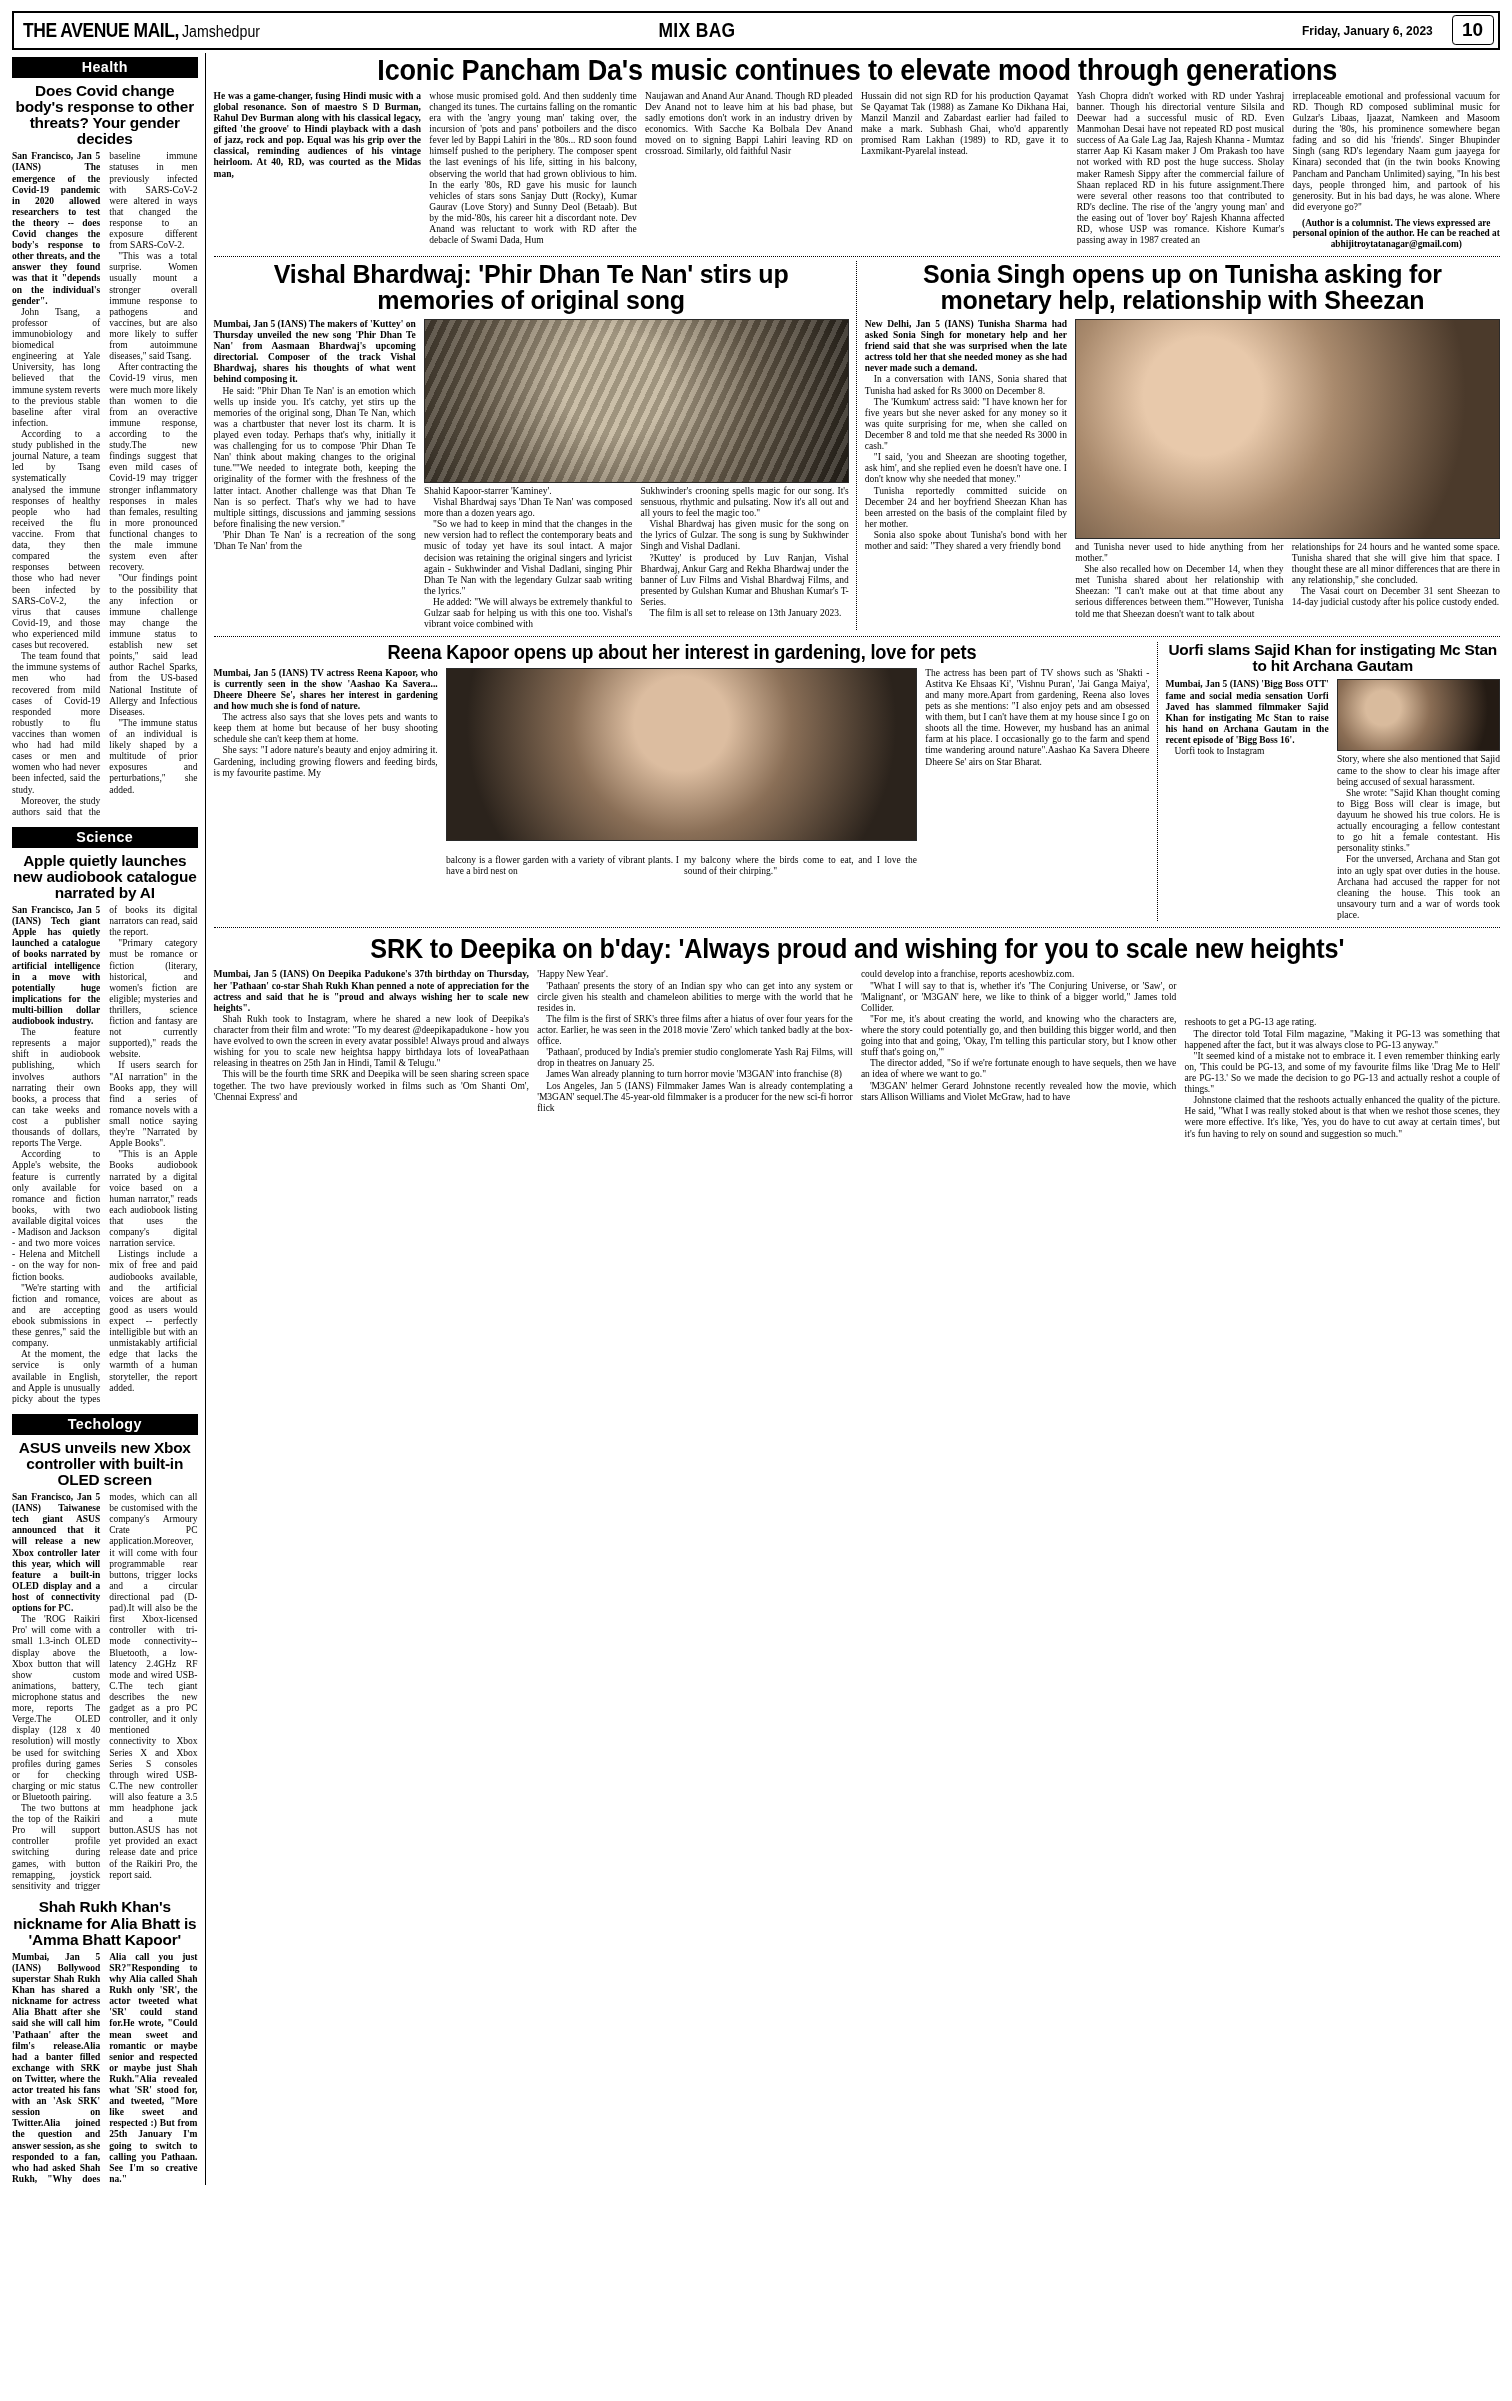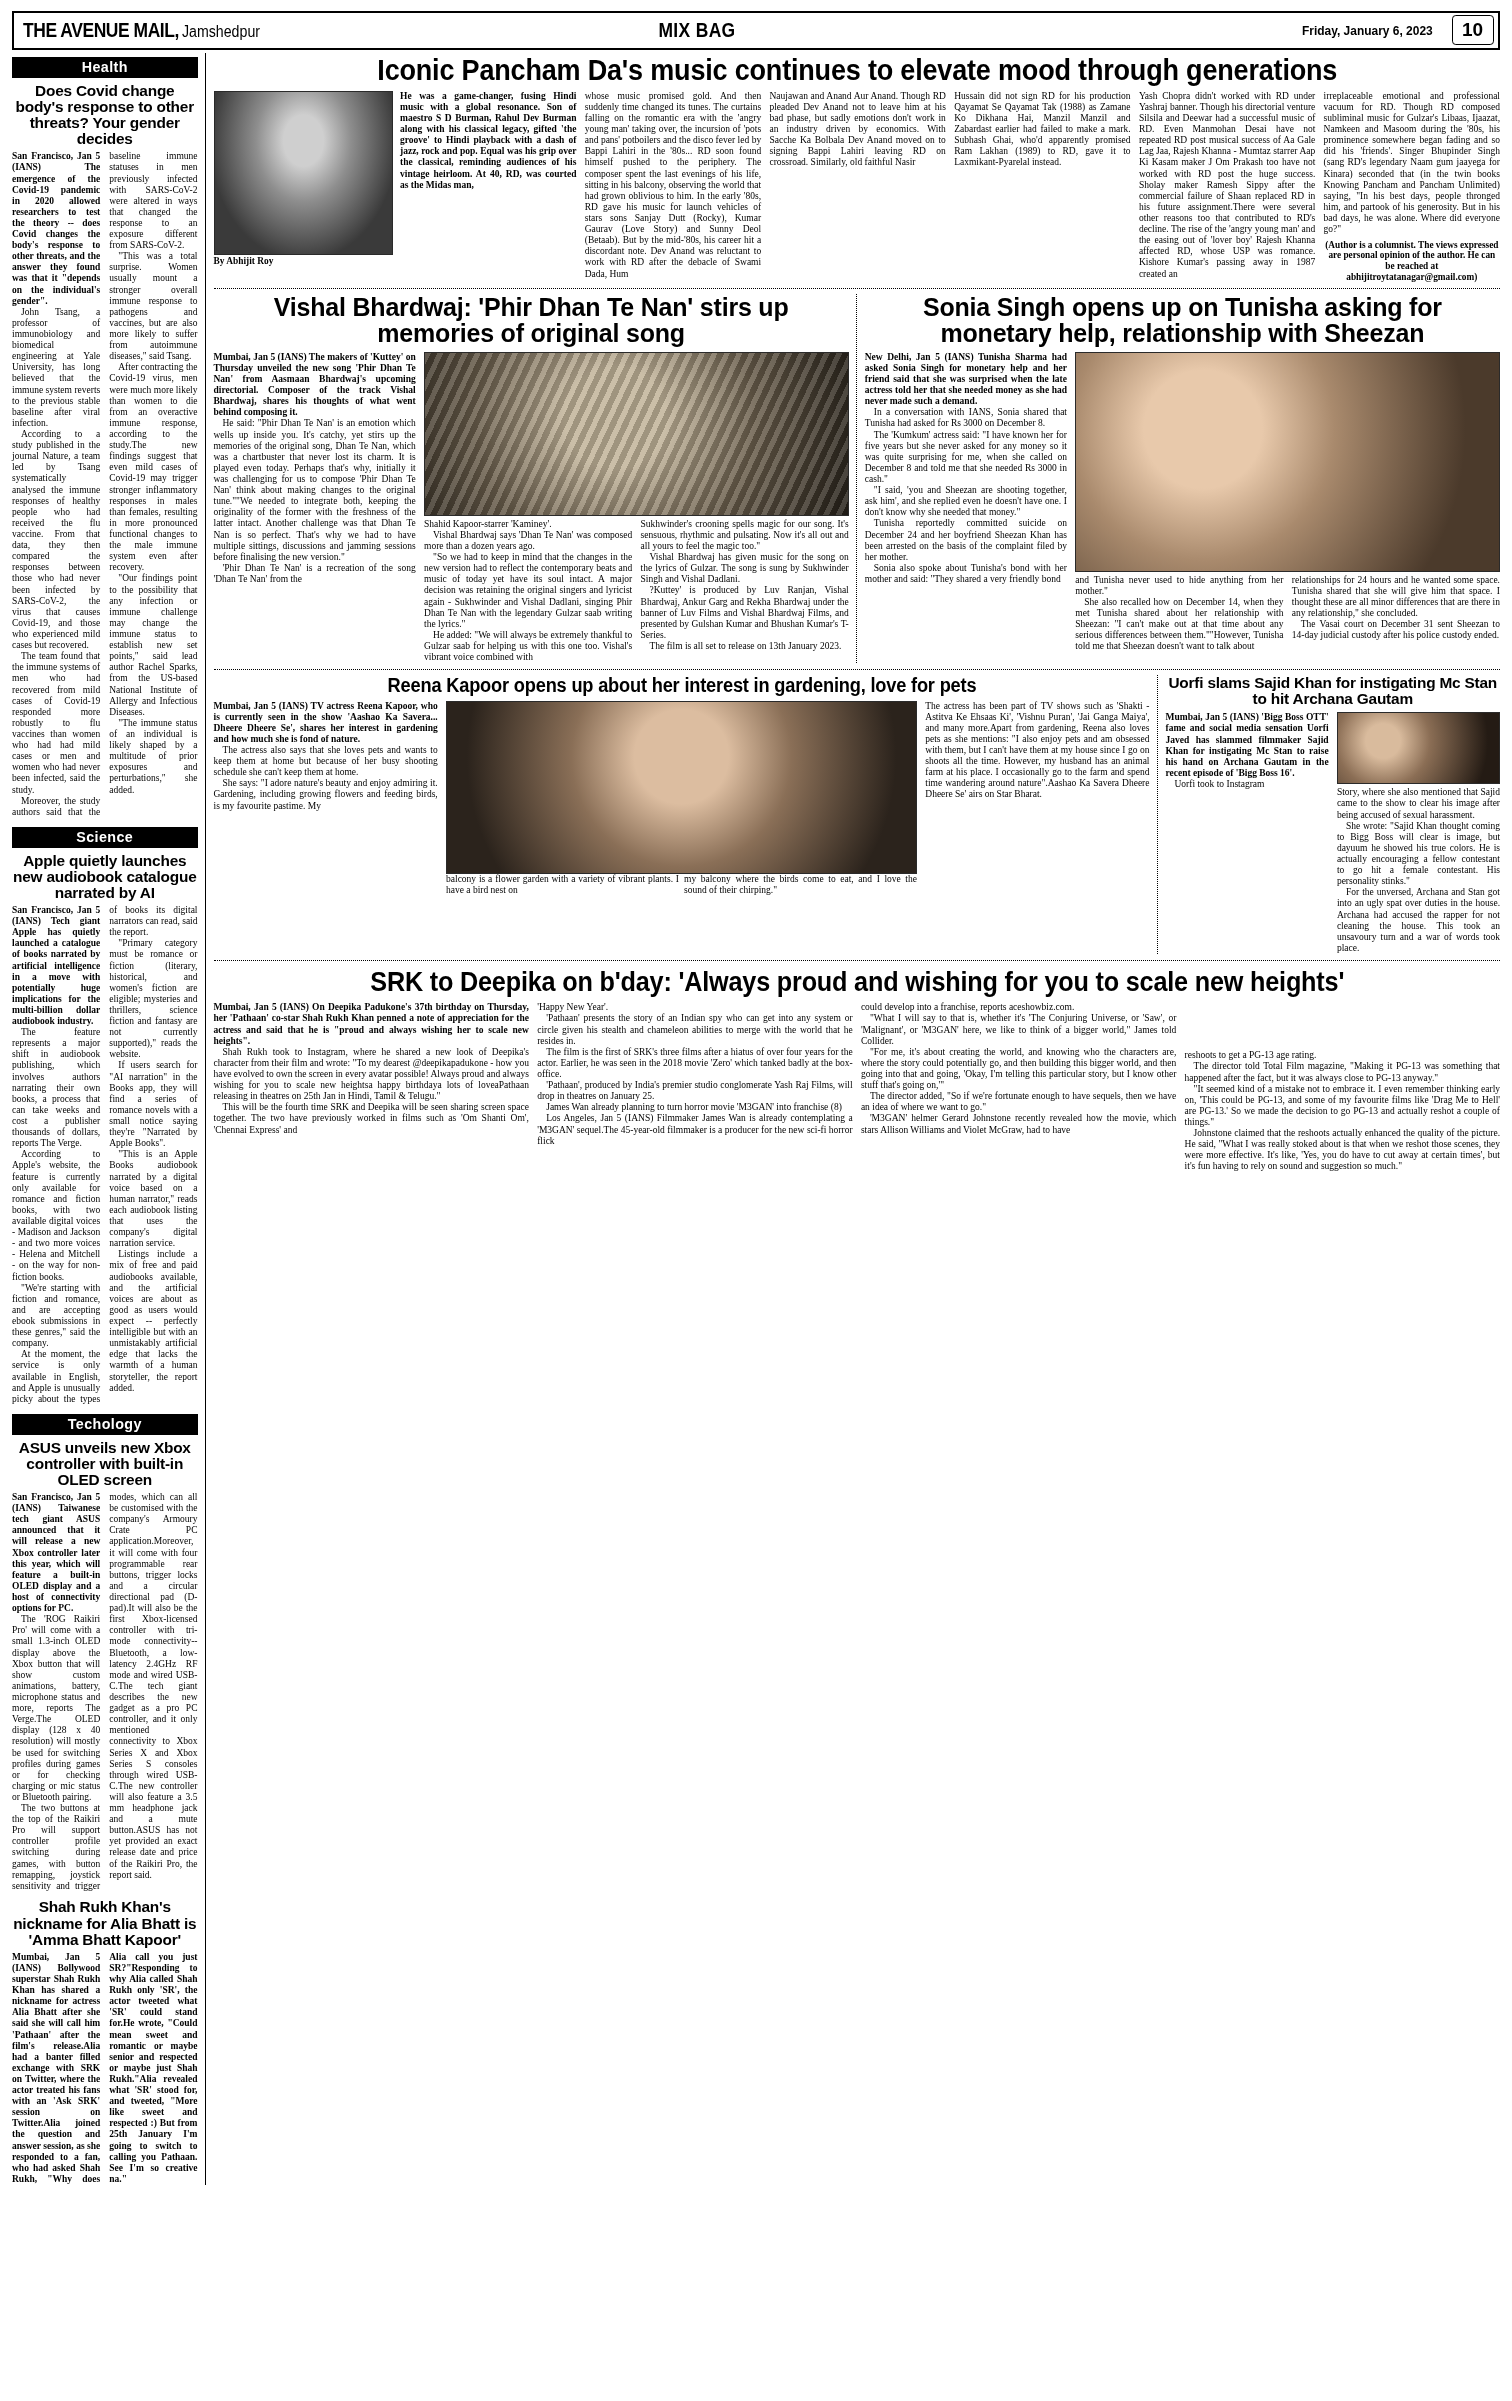--- a/index.html
+++ b/index.html
@@ -279,24 +279,20 @@
         <p class="lead">Mumbai, Jan 5 (IANS) Bollywood superstar Shah Rukh Khan has shared a nickname for actress Alia Bhatt after she said she will call him 'Pathaan' after the film's release.Alia had a banter filled exchange with SRK on Twitter, where the actor treated his fans with an 'Ask SRK' session on Twitter.Alia joined the question and answer session, as she responded to a fan, who had asked Shah Rukh, "Why does Alia call you just SR?"Responding to why Alia called Shah Rukh only 'SR', the actor tweeted what 'SR' could stand for.He wrote, "Could mean sweet and romantic or maybe senior and respected or maybe just Shah Rukh."Alia revealed what 'SR' stood for, and tweeted, "More like sweet and respected :) But from 25th January I'm going to switch to calling you Pathaan. See I'm so creative na."</p>
       </div>
 
     </div>
 
     <div class="right-zone">
 
       <div class="hl hl-xl" style="margin:1.5px 0 5.3px 0;">Iconic Pancham Da's music continues to elevate mood through generations</div>
 
       <div class="lead-story">
-        <div class="lead-photo">
-          <div class="photo p-rd" style="height:164px;"></div>
-          <div class="photo-cap">By Abhijit Roy</div>
-        </div>
         <div class="lead-text">
           <div style="display:flex; gap:8.3px;">
             <div style="flex:1 1 0;" class="body-txt">
               <p class="lead">He was a game-changer, fusing Hindi music with a global resonance. Son of maestro S D Burman, Rahul Dev Burman along with his classical legacy, gifted 'the groove' to Hindi playback with a dash of jazz, rock and pop. Equal was his grip over the classical, reminding audiences of his vintage heirloom. At 40, RD, was courted as the Midas man,</p>
             </div>
             <div style="flex:1 1 0;" class="body-txt">
               <p>whose music promised gold. And then suddenly time changed its tunes. The curtains falling on the romantic era with the 'angry young man' taking over, the incursion of 'pots and pans' potboilers and the disco fever led by Bappi Lahiri in the '80s... RD soon found himself pushed to the periphery. The composer spent the last evenings of his life, sitting in his balcony, observing the world that had grown oblivious to him. In the early '80s, RD gave his music for launch vehicles of stars sons Sanjay Dutt (Rocky), Kumar Gaurav (Love Story) and Sunny Deol (Betaab). But by the mid-'80s, his career hit a discordant note. Dev Anand was reluctant to work with RD after the debacle of Swami Dada, Hum</p>
             </div>
             <div style="flex:1 1 0;" class="body-txt">
               <p>Naujawan and Anand Aur Anand. Though RD pleaded Dev Anand not to leave him at his bad phase, but sadly emotions don't work in an industry driven by economics. With Sacche Ka Bolbala Dev Anand moved on to signing Bappi Lahiri leaving RD on crossroad. Similarly, old faithful Nasir</p>
@@ -383,21 +379,21 @@
         <div class="bs-main">
           <div class="hl hl-m" style="margin-bottom:5.3px;">Reena Kapoor opens up about her interest in gardening, love for pets</div>
           <div style="display:flex; gap:8.3px;">
             <div style="flex:1 1 0;" class="body-txt">
               <p class="lead">Mumbai, Jan 5 (IANS) TV actress Reena Kapoor, who is currently seen in the show 'Aashao Ka Savera... Dheere Dheere Se', shares her interest in gardening and how much she is fond of nature.</p>
               <p>The actress also says that she loves pets and wants to keep them at home but because of her busy shooting schedule she can't keep them at home.</p>
               <p>She says: "I adore nature's beauty and enjoy admiring it. Gardening, including growing flowers and feeding birds, is my favourite pastime. My</p>
             </div>
             <div style="flex:2.1 1 0;">
               <div class="photo p-portrait" style="height:173px;"></div>
-              <div style="display:flex; gap:5px; padding-top:0;">
+              <div style="display:flex; gap:5px; padding-top:14px;">
                 <div style="flex:1 1 0;" class="body-txt">
                   <p>balcony is a flower garden with a variety of vibrant plants. I have a bird nest on</p>
                 </div>
                 <div style="flex:1 1 0;" class="body-txt">
                   <p>my balcony where the birds come to eat, and I love the sound of their chirping."</p>
                 </div>
               </div>
             </div>
             <div style="flex:1 1 0;" class="body-txt">
               <p>The actress has been part of TV shows such as 'Shakti - Astitva Ke Ehsaas Ki', 'Vishnu Puran', 'Jai Ganga Maiya', and many more.Apart from gardening, Reena also loves pets as she mentions: "I also enjoy pets and am obsessed with them, but I can't have them at my house since I go on shoots all the time. However, my husband has an animal farm at his place. I occasionally go to the farm and spend time wandering around nature".Aashao Ka Savera Dheere Dheere Se' airs on Star Bharat.</p>

